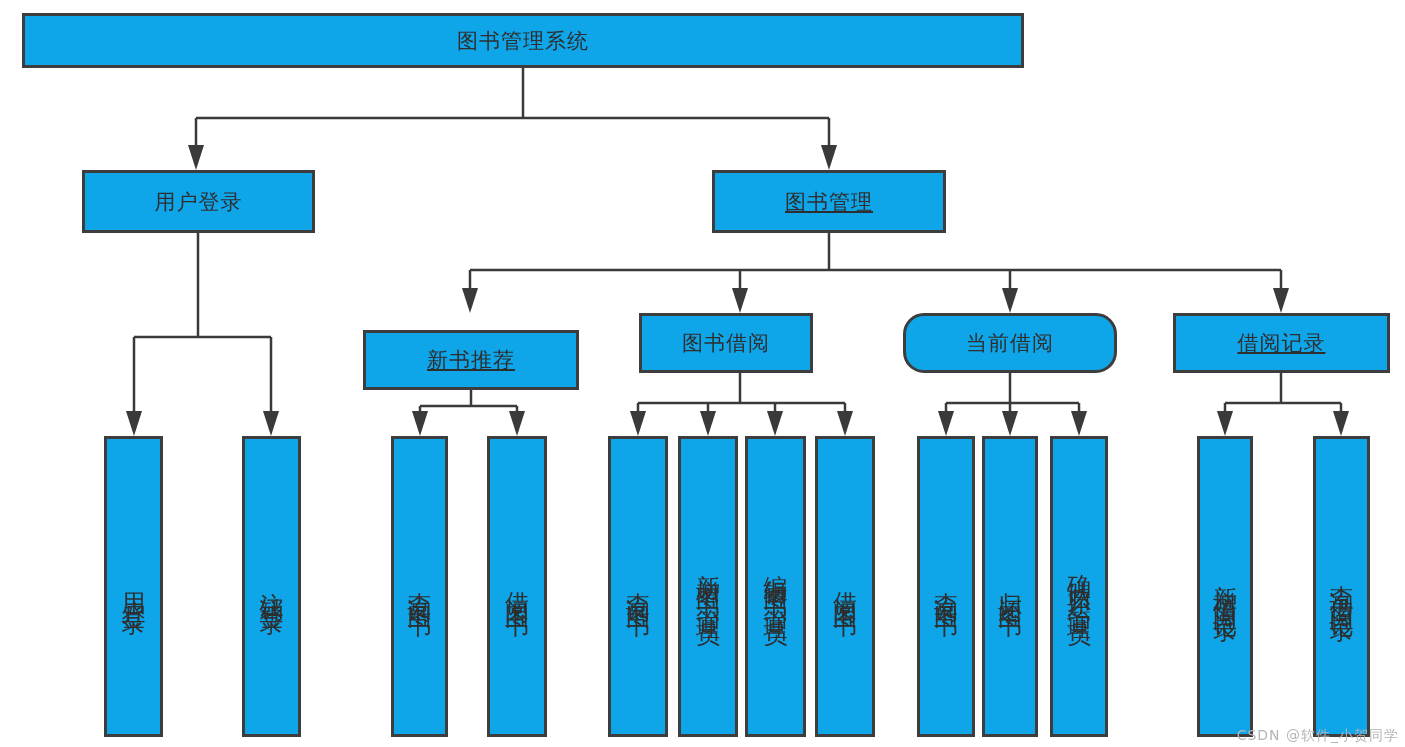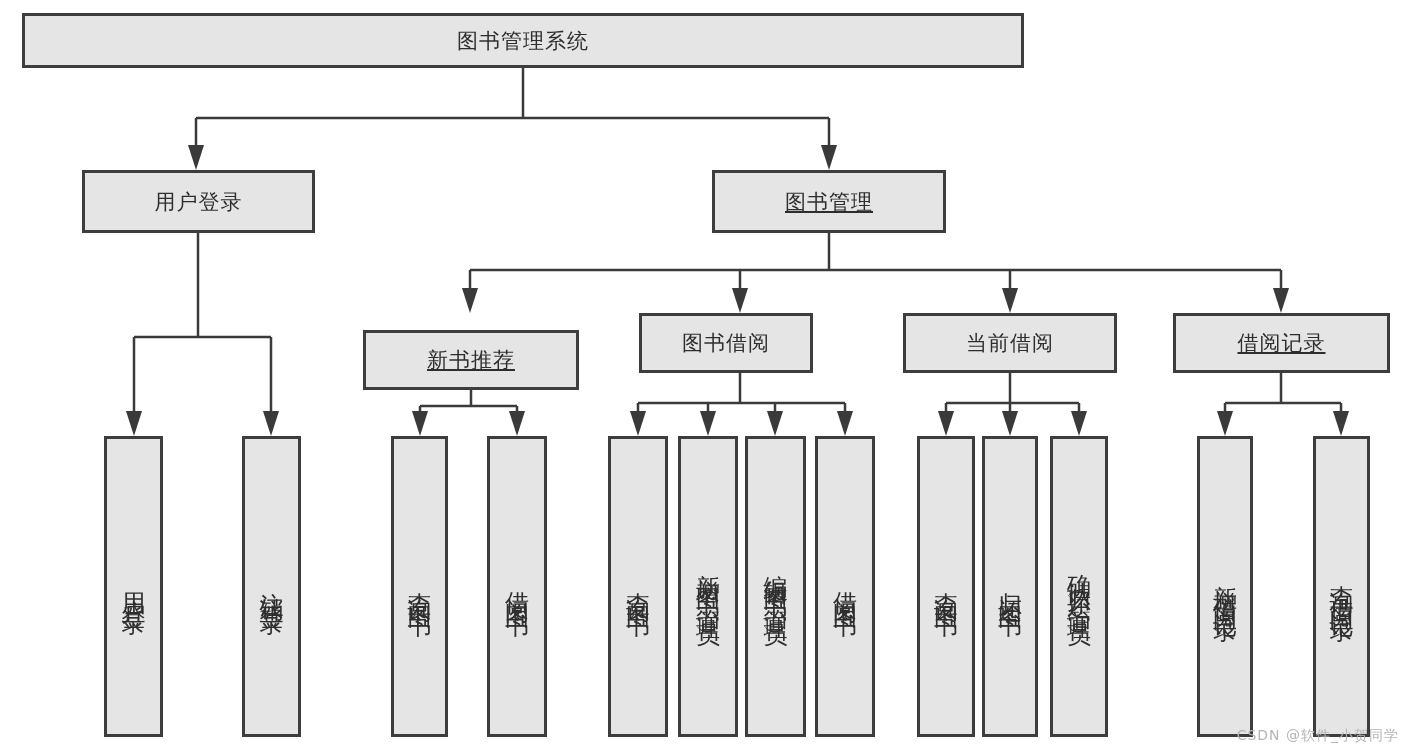--- a/index.html
+++ b/index.html
@@ -14,21 +14,21 @@
   }
   .connectors {
     position: absolute;
     left: 0; top: 0;
     width: 1405px; height: 747px;
   }
   .box {
     position: absolute;
     box-sizing: border-box;
     border: 3px solid #3d3d3d;
-    background: #e5e5e5;
+    background: #0ea5e9;
     display: flex;
     align-items: center;
     justify-content: center;
     text-align: center;
   }
   .hlabel {
     font-size: 21px;
     letter-spacing: 1px;
     white-space: nowrap;
   }
@@ -106,21 +106,21 @@
   <div class="box" style="left:712px; top:170px; width:234px; height:63px;text-decoration:underline;">
     <span class="hlabel">图书管理</span>
   </div>
 
   <div class="box" style="left:363px; top:330px; width:216px; height:60px;text-decoration:underline;">
     <span class="hlabel">新书推荐</span>
   </div>
   <div class="box" style="left:639px; top:313px; width:174px; height:60px;">
     <span class="hlabel">图书借阅</span>
   </div>
-  <div class="box" style="left:903px; top:313px; width:214px; height:60px;">
+  <div class="box" style="left:903px; top:313px; width:214px; height:60px;border-radius:21px;">
     <span class="hlabel">当前借阅</span>
   </div>
   <div class="box" style="left:1173px; top:313px; width:217px; height:60px;text-decoration:underline;">
     <span class="hlabel">借阅记录</span>
   </div>
 
   <div class="box leaf" style="left:104px; width:59px;">
     <span class="vlabel">用户登录</span>
   </div>
   <div class="box leaf" style="left:242px; width:59px;">

